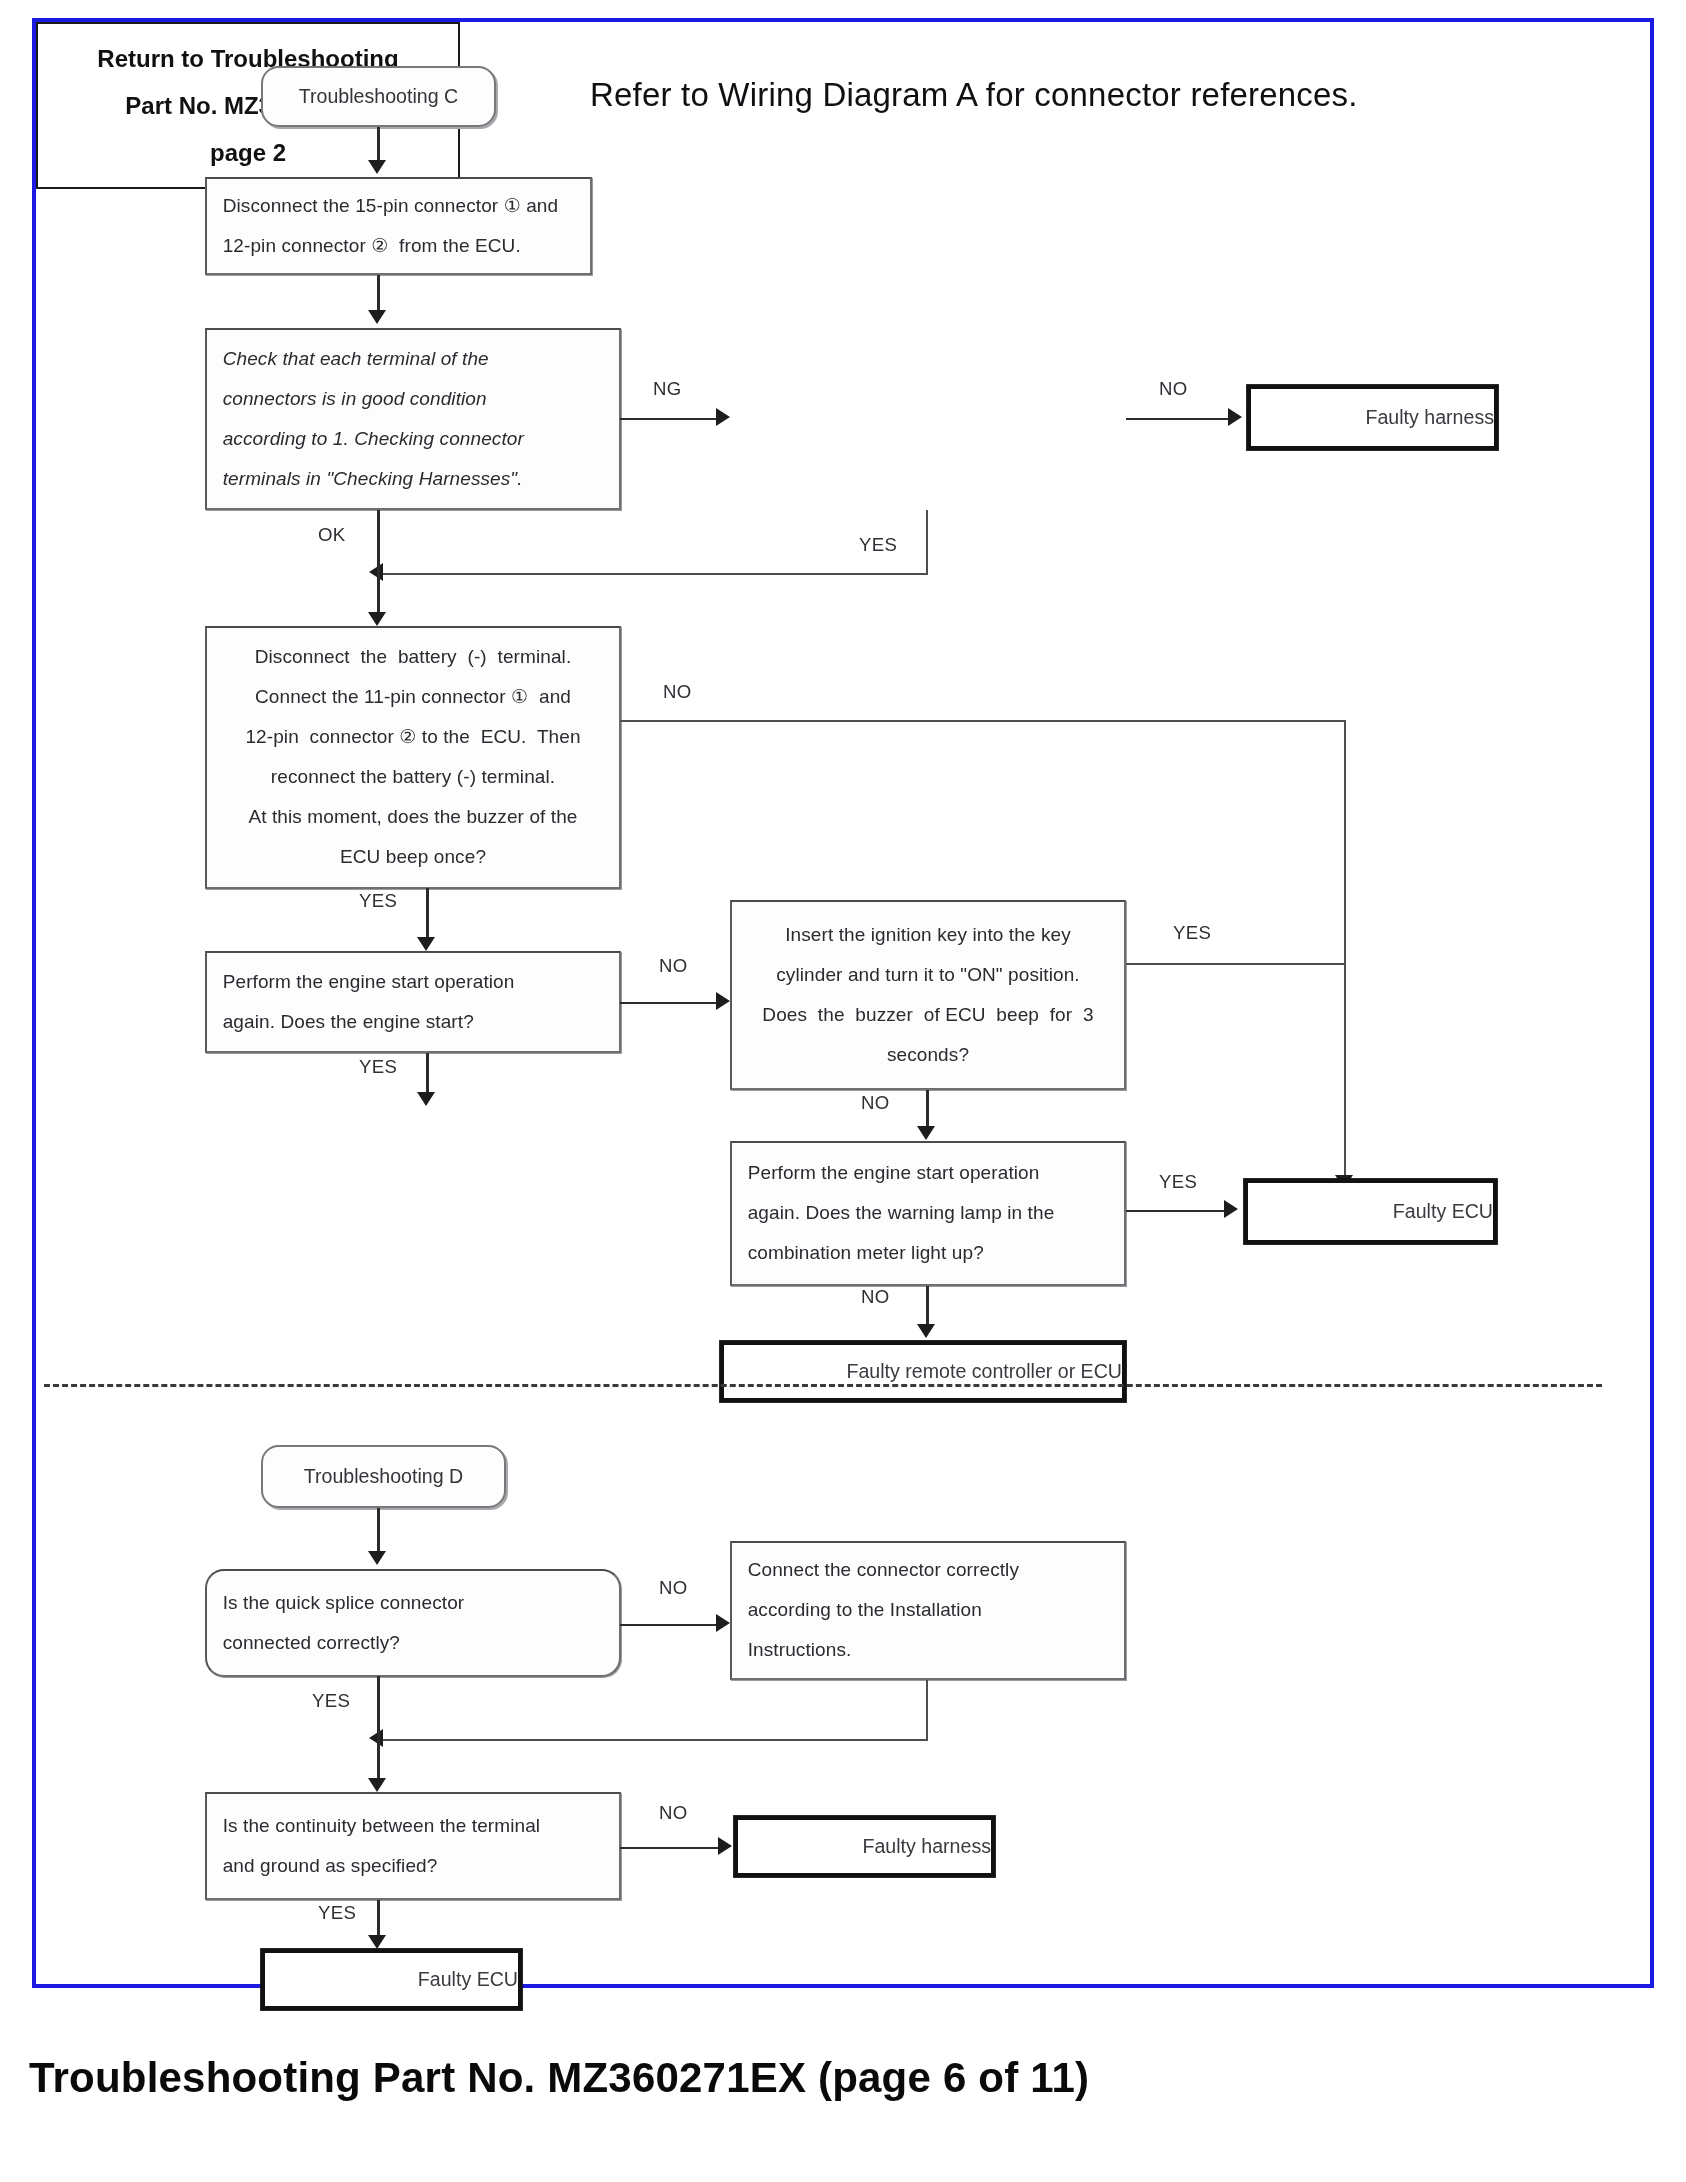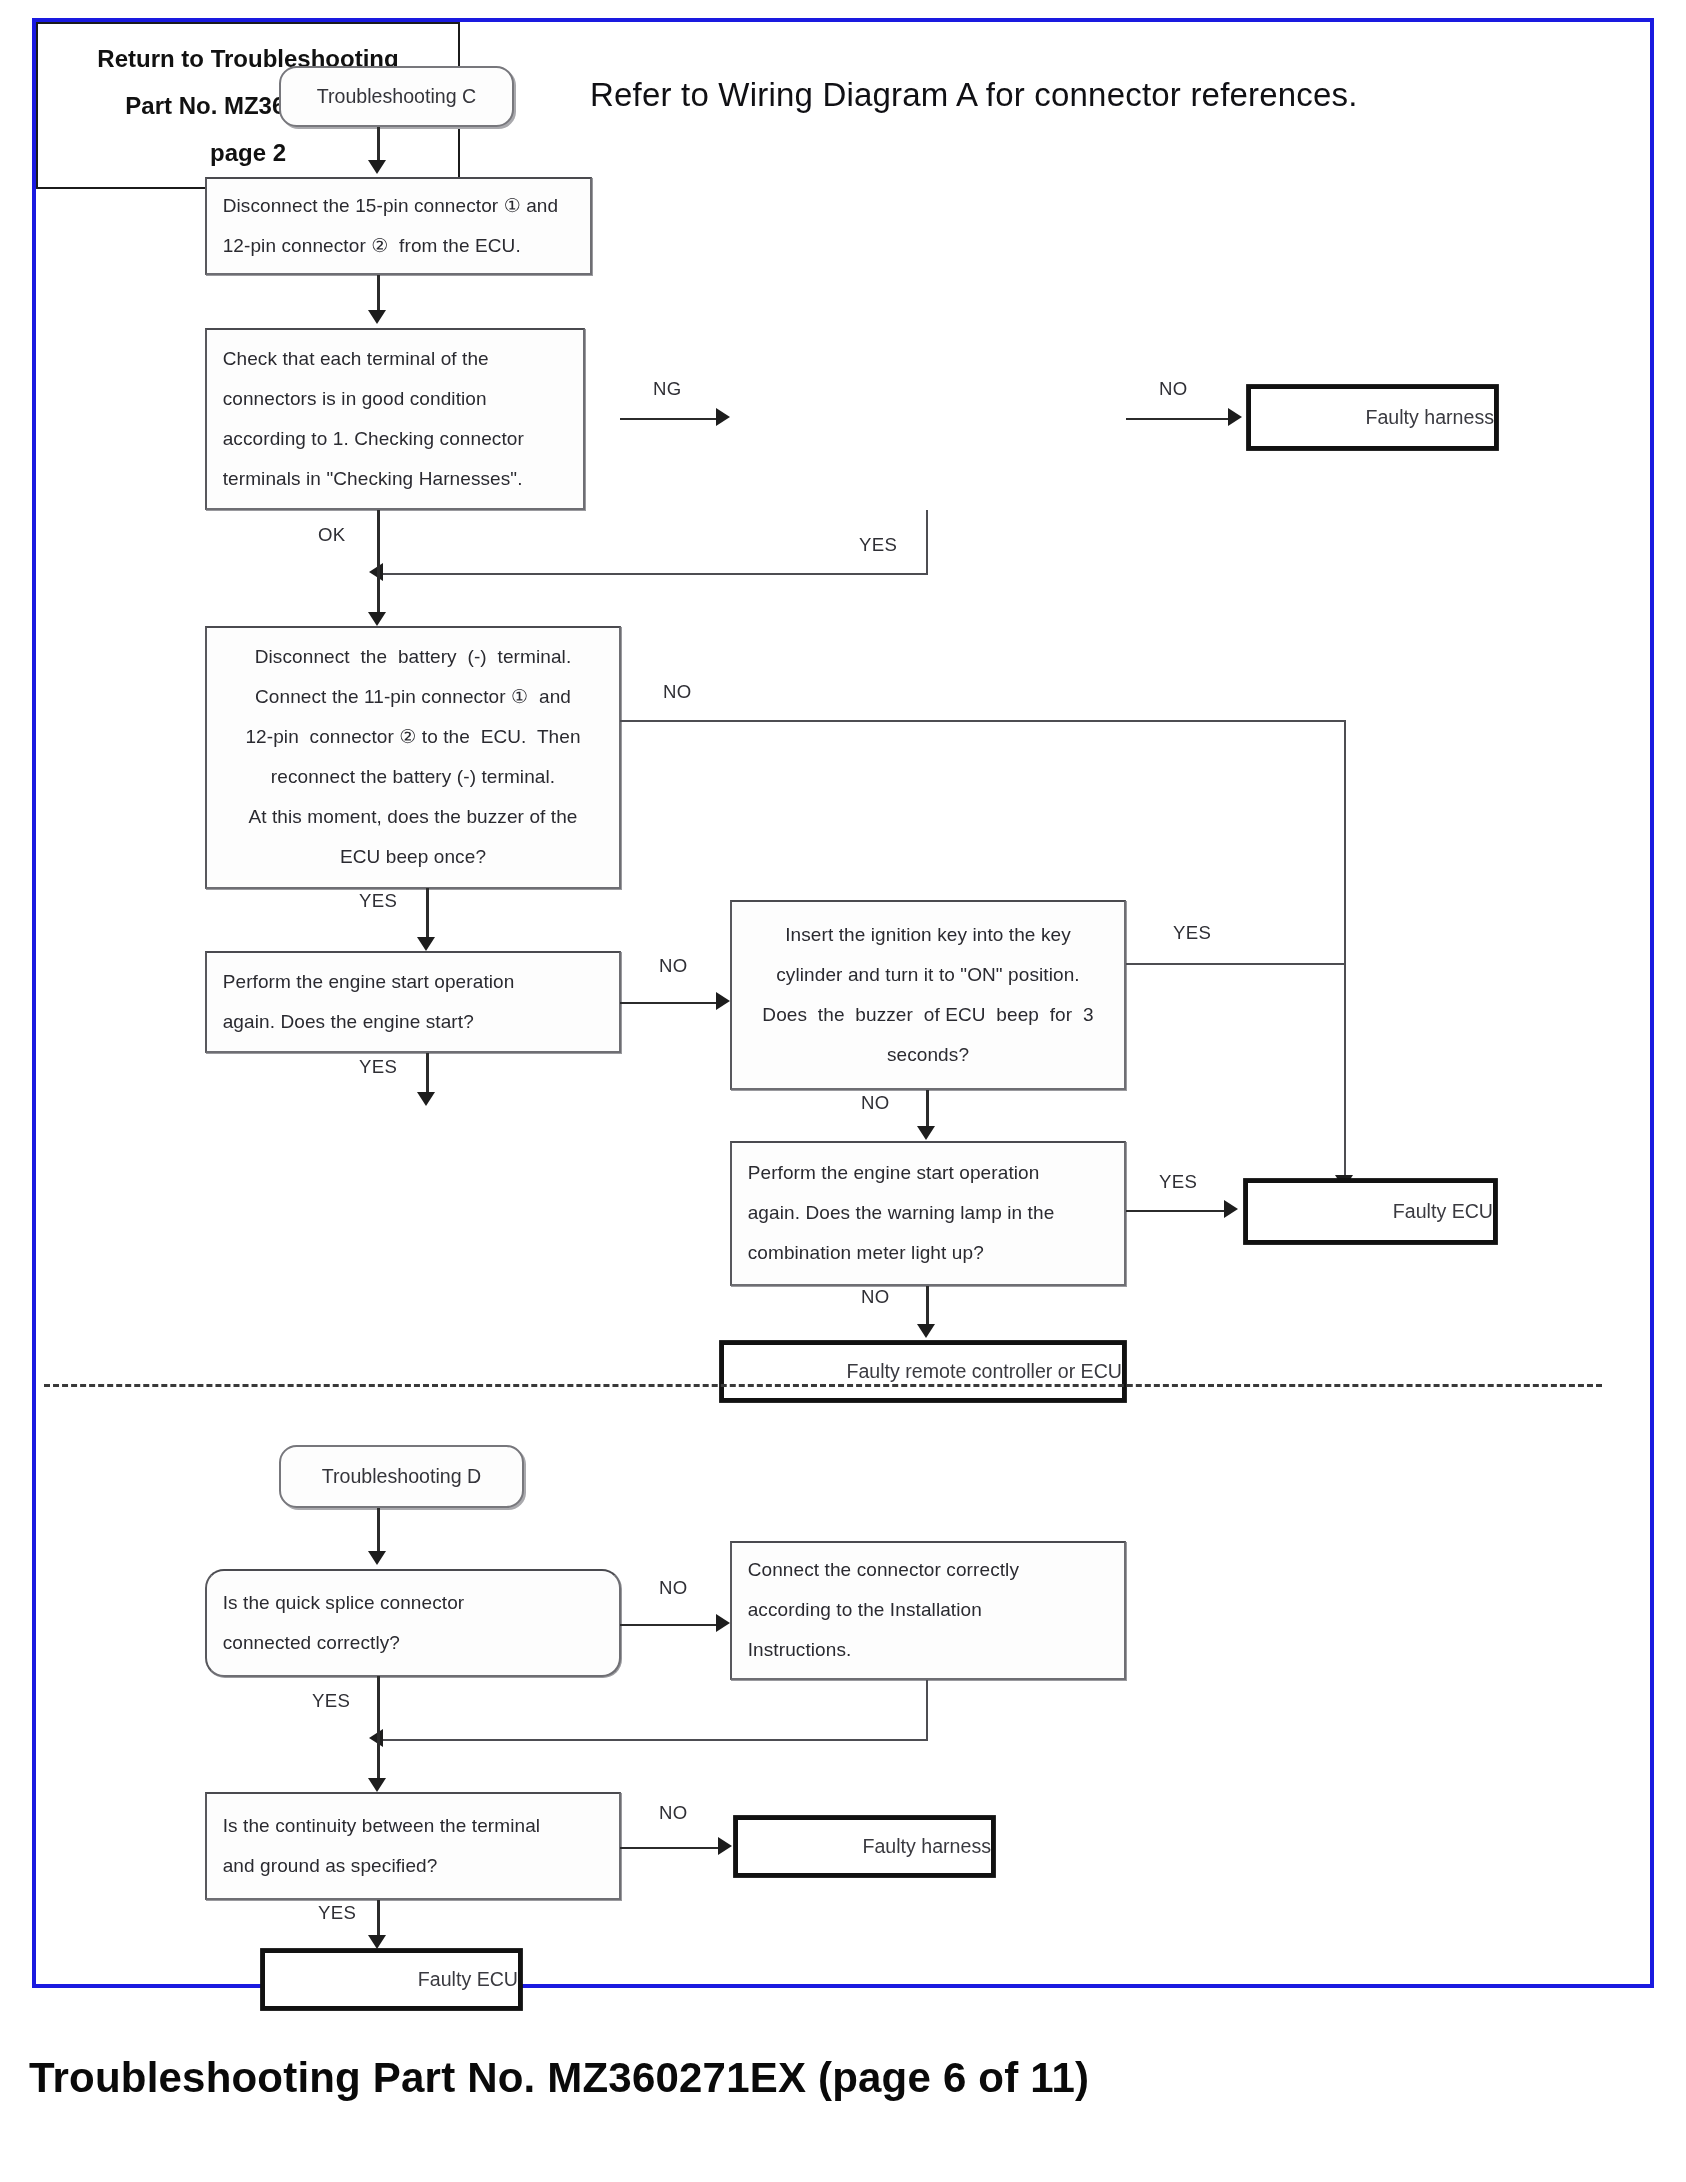--- a/index.html
+++ b/index.html
@@ -30,21 +30,21 @@
   .proc .ln{
     font-size:19px;line-height:40px;white-space:pre;letter-spacing:0.1px;
   }
   .proc.just .ln{white-space:pre;text-align:center;}
 
   
   .term{
     border:2.5px solid #77777c;border-radius:17.6px;
     box-shadow:2px 2px 0 #a9a9ad;
     display:flex;align-items:center;
-    font-size:19.6px;color:#34343a;margin-left:18px;
+    font-size:19.6px;color:#34343a;
   }
   
   .result{
     border:2px solid #111;
     box-shadow:inset 0 0 0 2px #fff, 0 0 0 2.9px #111;
     display:flex;align-items:flex-end;
     padding-left:19.6px;font-size:19.6px;color:#3a3a40;
     background:#fff;
   }
   
@@ -107,21 +107,21 @@
   <div class="ln-v" style="left:341px;top:105px;height:35px;"></div>
   <div class="ar down" style="left:332px;top:138px;"></div>
 
   <div class="node proc" style="left:169px;top:155px;width:387px;height:98px;">
     <div class="ln">Disconnect the 15-pin connector ① and</div>
     <div class="ln">12-pin connector ②  from the ECU.</div>
   </div>
   <div class="ln-v" style="left:341px;top:253px;height:37px;"></div>
   <div class="ar down" style="left:332px;top:288px;"></div>
 
-  <div class="node proc" style="left:169px;top:306px;width:380px;height:182px;">
+  <div class="node proc" style="left:169px;top:306px;width:416px;height:182px;font-style:italic;">
     <div class="ln">Check that each terminal of the</div>
     <div class="ln">connectors is in good condition</div>
     <div class="ln">according to 1. Checking connector</div>
     <div class="ln">terminals in "Checking Harnesses".</div>
   </div>
 
   <div class="ln-h" style="left:584px;top:396px;width:100px;"></div>
   <div class="ar right" style="left:680px;top:386px;"></div>
   <div class="elab" style="left:617px;top:356px;">NG</div>
 

